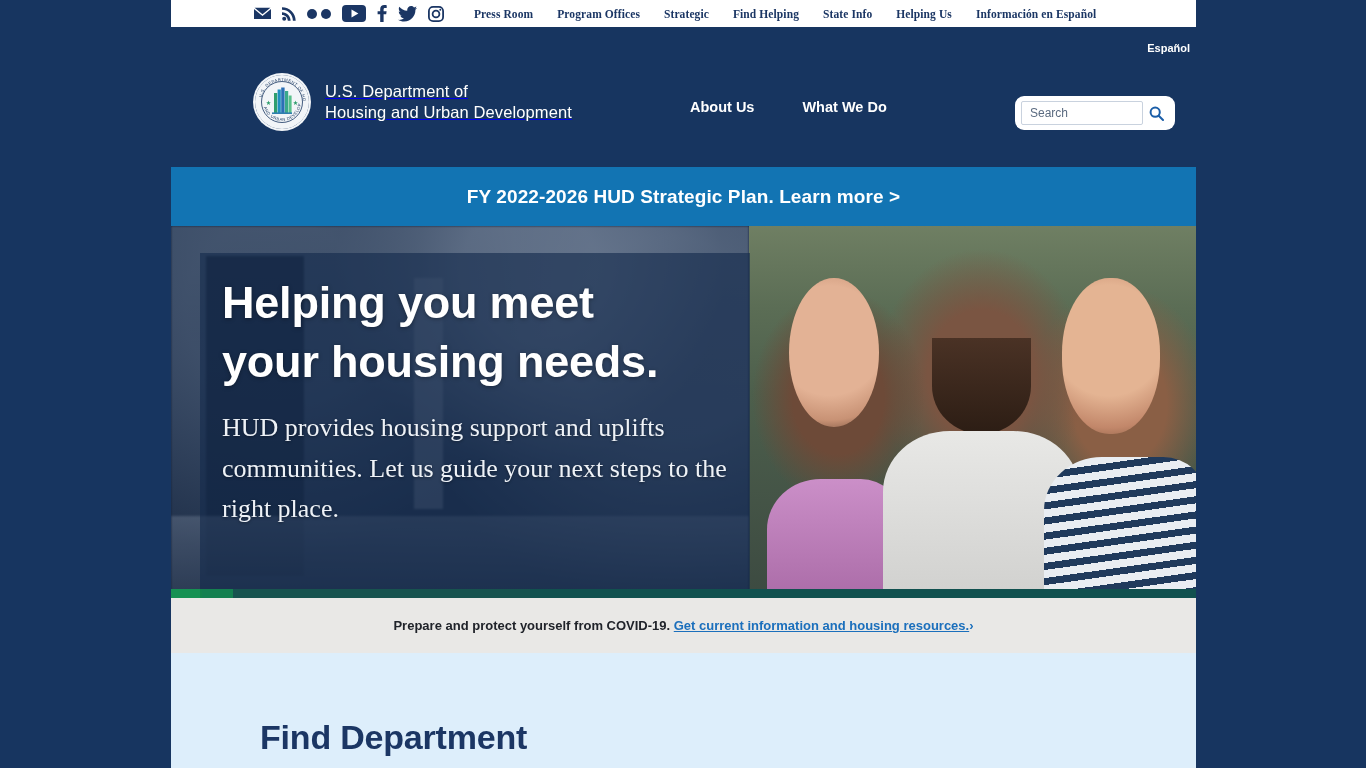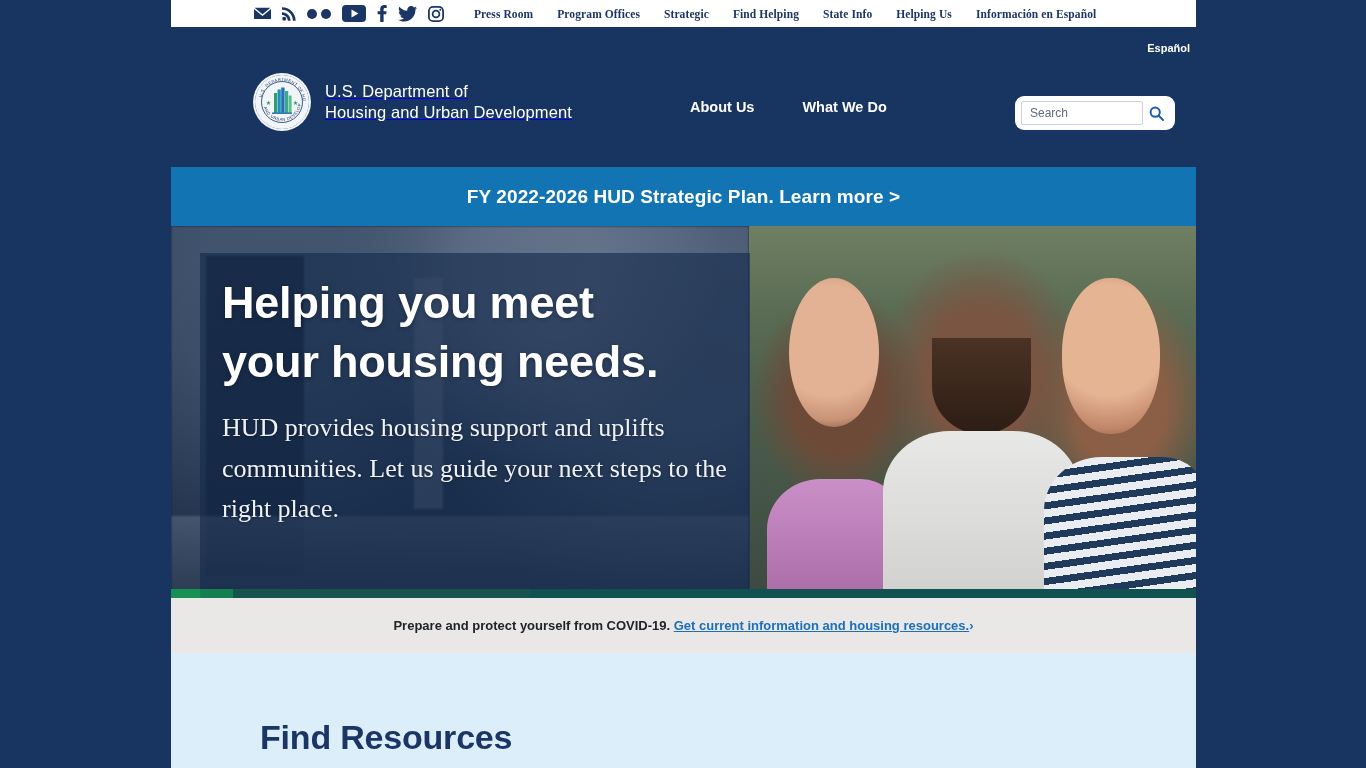--- a/index.html
+++ b/index.html
@@ -461,17 +461,17 @@
         </div>
     </section>
 
     <div class="alert">
       <div class="alert-text">
         <span>Prepare and protect yourself from COVID-19. </span><a href="#">Get current information and housing resources.</a><span style="color:#1b6fbc;">›</span>
       </div>
     </div>
 
     <section class="resources">
-      <h2>Find Resources</h2>
+      <h2>Find Department</h2>
     </section>
 
   </div>
 </div>
 
 </body></html>

